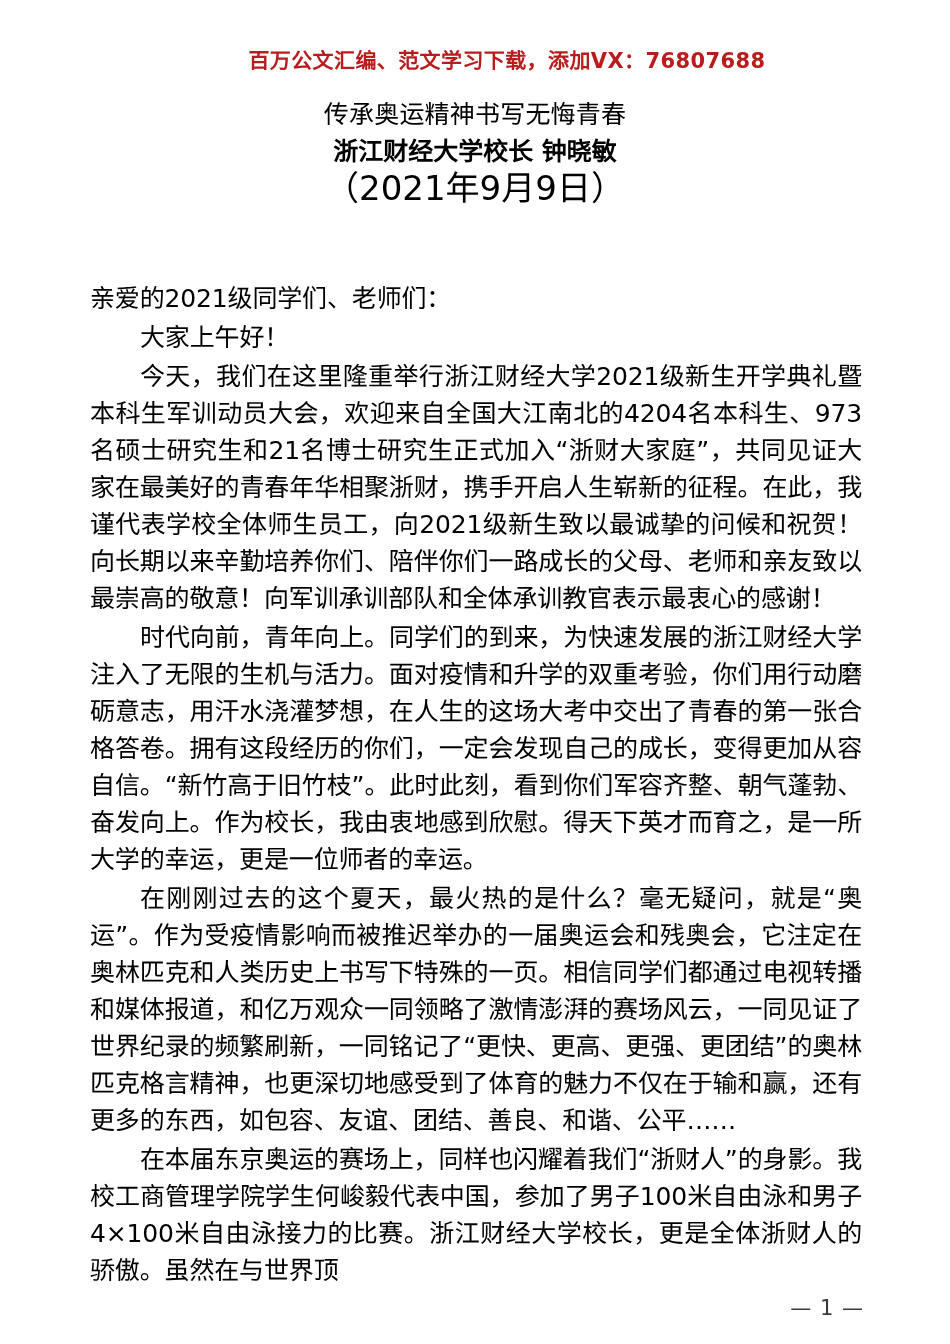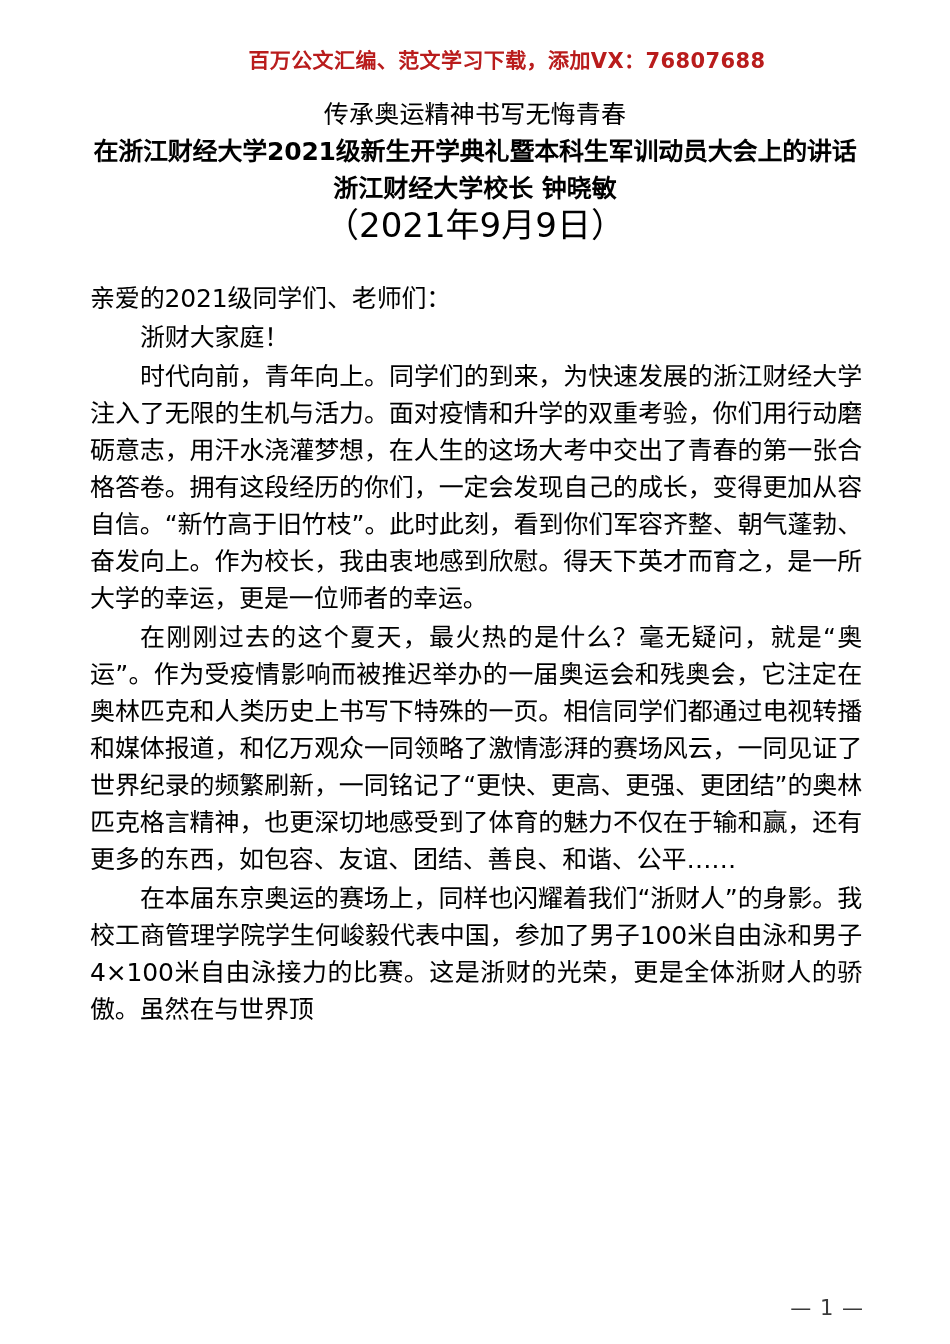--- a/index.html
+++ b/index.html
@@ -111,28 +111,28 @@
 </style>
 </head>
 <body>
 
 <div class="page">
 
   <div class="promo">百万公文汇编、范文学习下载，添加VX：76807688</div>
 
   <div class="title-block">
     <div class="doc-title">传承奥运精神书写无悔青春</div>
-    <div class="doc-subtitle">在浙江财经大学2021级新生开学典礼暨本科生军训动员大会上的讲话</div>
     <div class="doc-speaker">浙江财经大学校长  钟晓敏</div>
     <div class="doc-date">（2021年9月9日）</div>
   </div>
 
   <div class="body-block">
     <p class="para">亲爱的2021级同学们、老师们：</p>
-    <p class="para indent">浙财大家庭！</p>
+    <p class="para indent">大家上午好！</p>
+    <p class="para indent">今天，我们在这里隆重举行浙江财经大学2021级新生开学典礼暨本科生军训动员大会，欢迎来自全国大江南北的4204名本科生、973名硕士研究生和21名博士研究生正式加入“浙财大家庭”，共同见证大家在最美好的青春年华相聚浙财，携手开启人生崭新的征程。在此，我谨代表学校全体师生员工，向2021级新生致以最诚挚的问候和祝贺！向长期以来辛勤培养你们、陪伴你们一路成长的父母、老师和亲友致以最崇高的敬意！向军训承训部队和全体承训教官表示最衷心的感谢！</p>
     <p class="para indent">时代向前，青年向上。同学们的到来，为快速发展的浙江财经大学注入了无限的生机与活力。面对疫情和升学的双重考验，你们用行动磨砺意志，用汗水浇灌梦想，在人生的这场大考中交出了青春的第一张合格答卷。拥有这段经历的你们，一定会发现自己的成长，变得更加从容自信。“新竹高于旧竹枝”。此时此刻，看到你们军容齐整、朝气蓬勃、奋发向上。作为校长，我由衷地感到欣慰。得天下英才而育之，是一所大学的幸运，更是一位师者的幸运。</p>
     <p class="para indent">在刚刚过去的这个夏天，最火热的是什么？毫无疑问，就是“奥运”。作为受疫情影响而被推迟举办的一届奥运会和残奥会，它注定在奥林匹克和人类历史上书写下特殊的一页。相信同学们都通过电视转播和媒体报道，和亿万观众一同领略了激情澎湃的赛场风云，一同见证了世界纪录的频繁刷新，一同铭记了“更快、更高、更强、更团结”的奥林匹克格言精神，也更深切地感受到了体育的魅力不仅在于输和赢，还有更多的东西，如包容、友谊、团结、善良、和谐、公平……</p>
-    <p class="para indent">在本届东京奥运的赛场上，同样也闪耀着我们“浙财人”的身影。我校工商管理学院学生何峻毅代表中国，参加了男子100米自由泳和男子4×100米自由泳接力的比赛。这是浙财的光荣，更是全体浙财人的骄傲。虽然在与世界顶</p>
+    <p class="para indent">在本届东京奥运的赛场上，同样也闪耀着我们“浙财人”的身影。我校工商管理学院学生何峻毅代表中国，参加了男子100米自由泳和男子4×100米自由泳接力的比赛。浙江财经大学校长，更是全体浙财人的骄傲。虽然在与世界顶</p>
   </div>
 
   <div class="footer">— 1 —</div>
 
 </div>
 
 </body></html>

